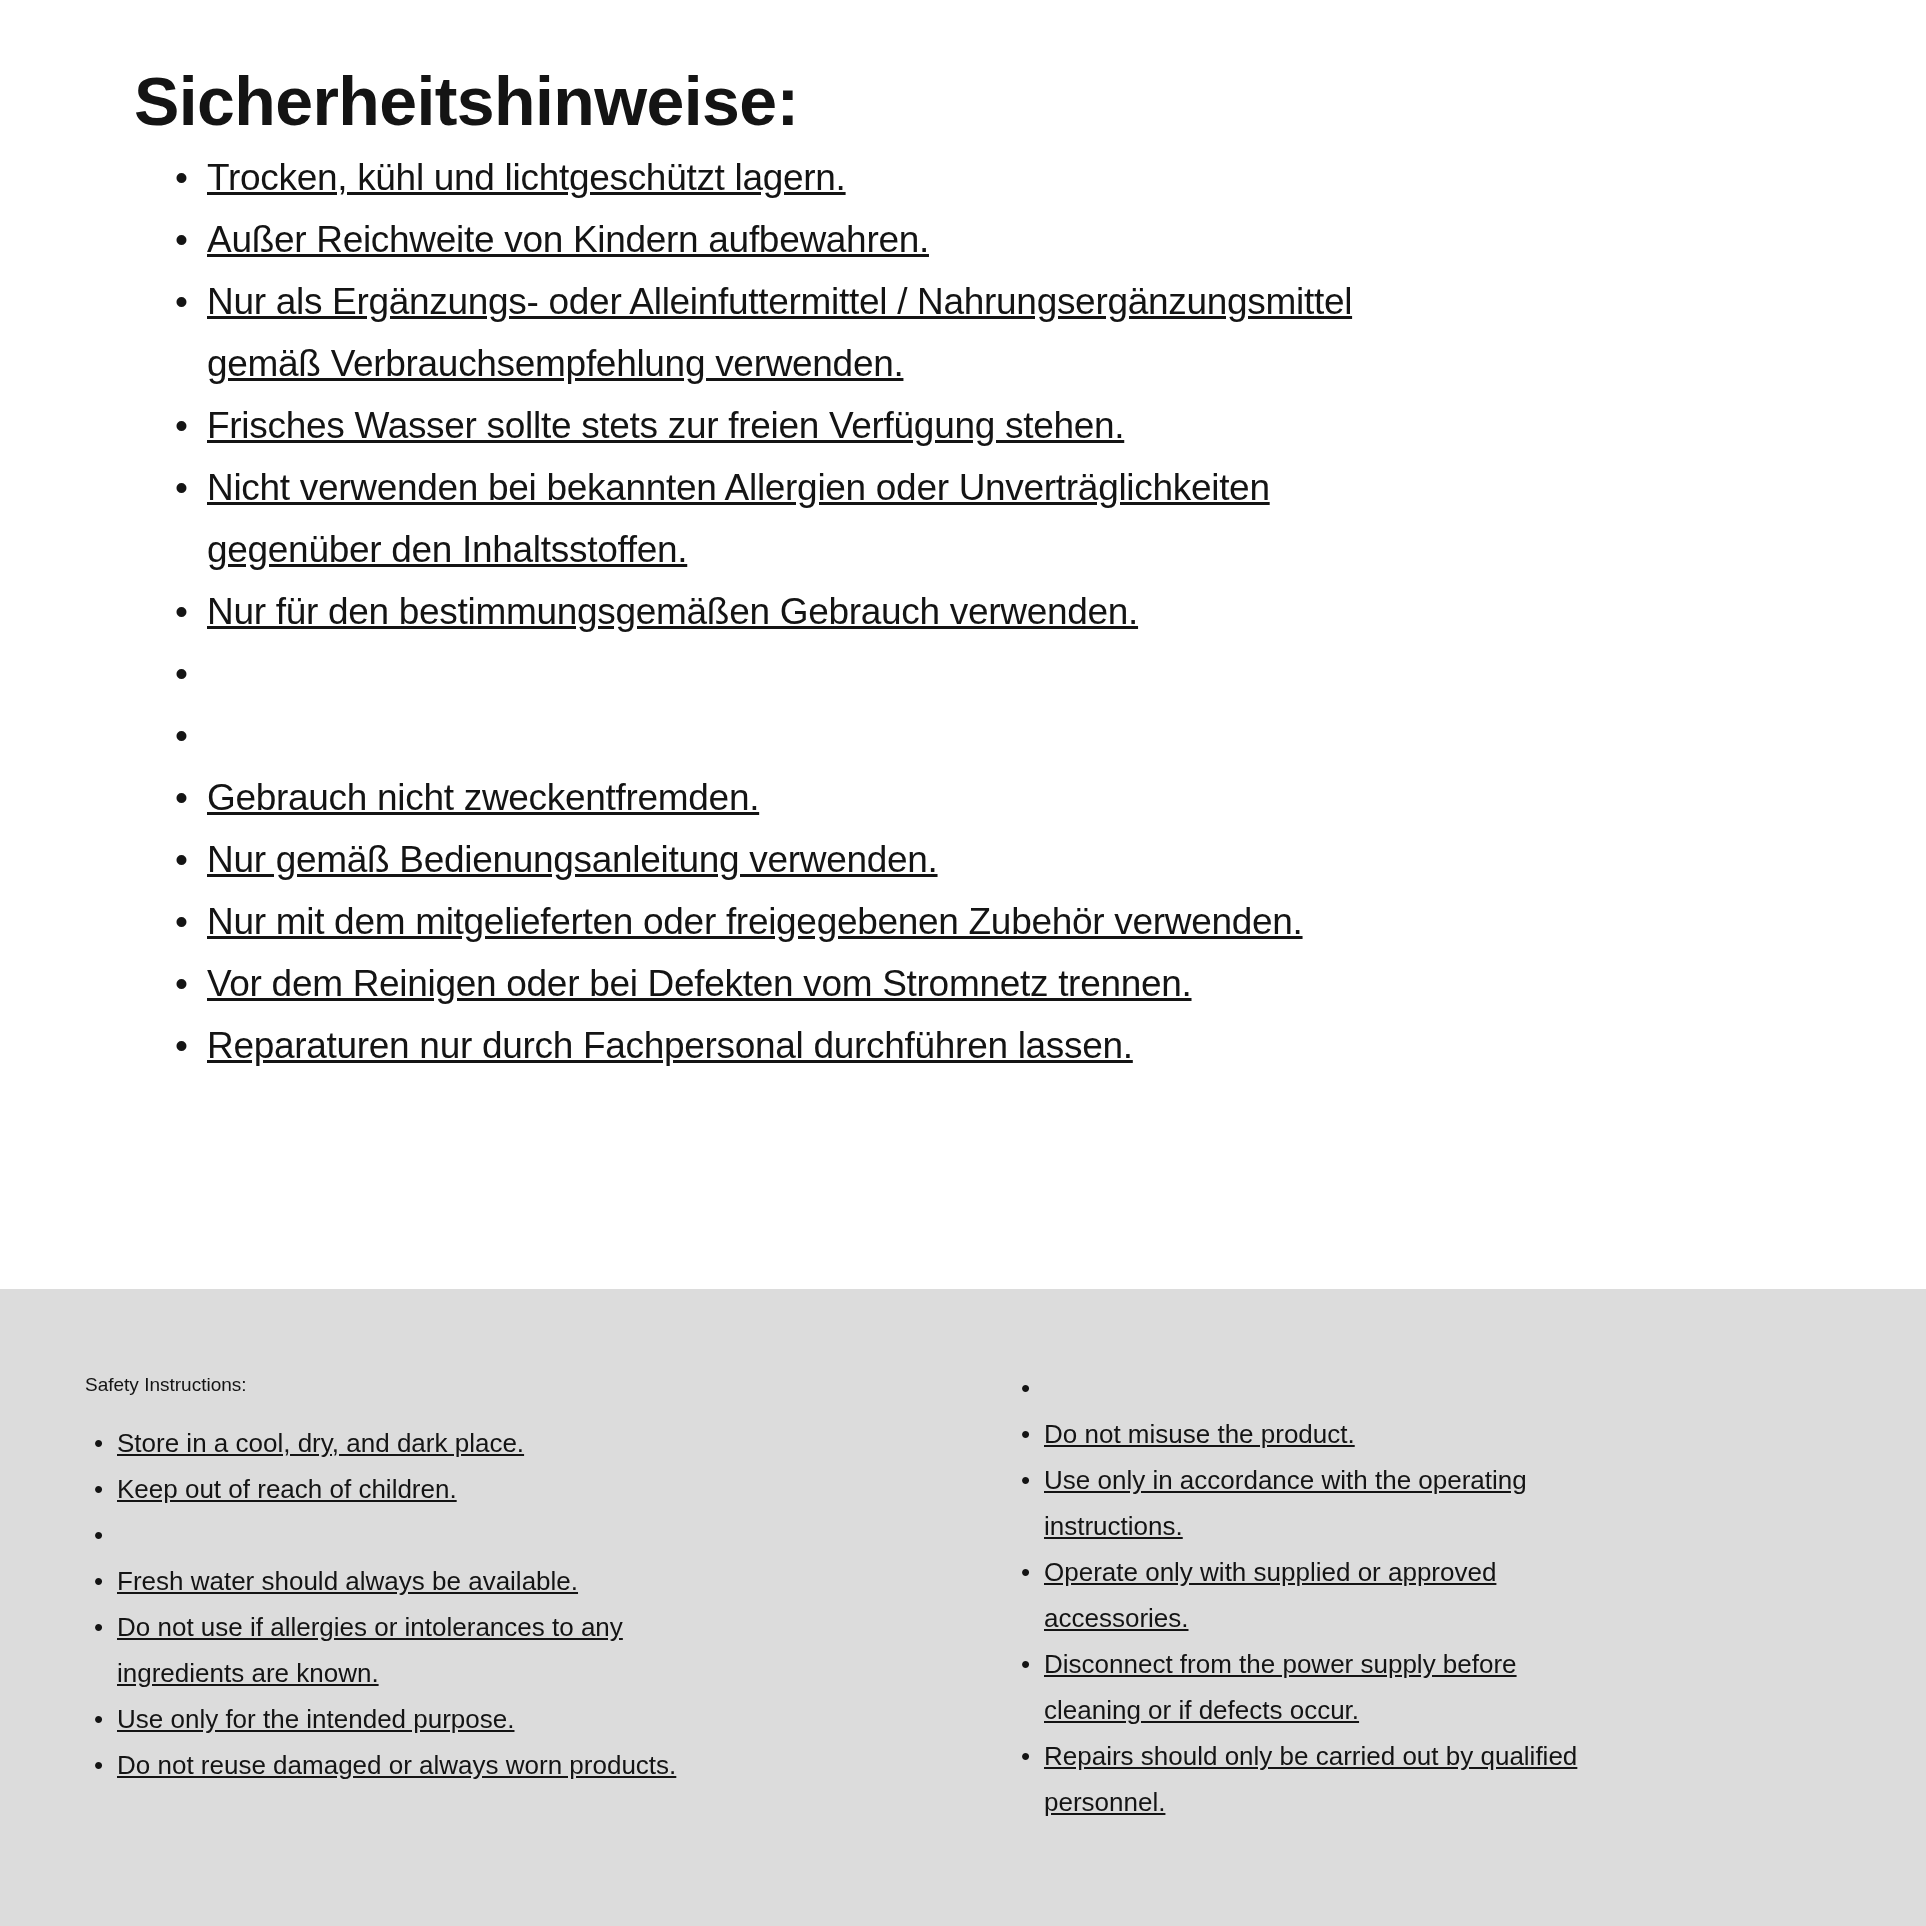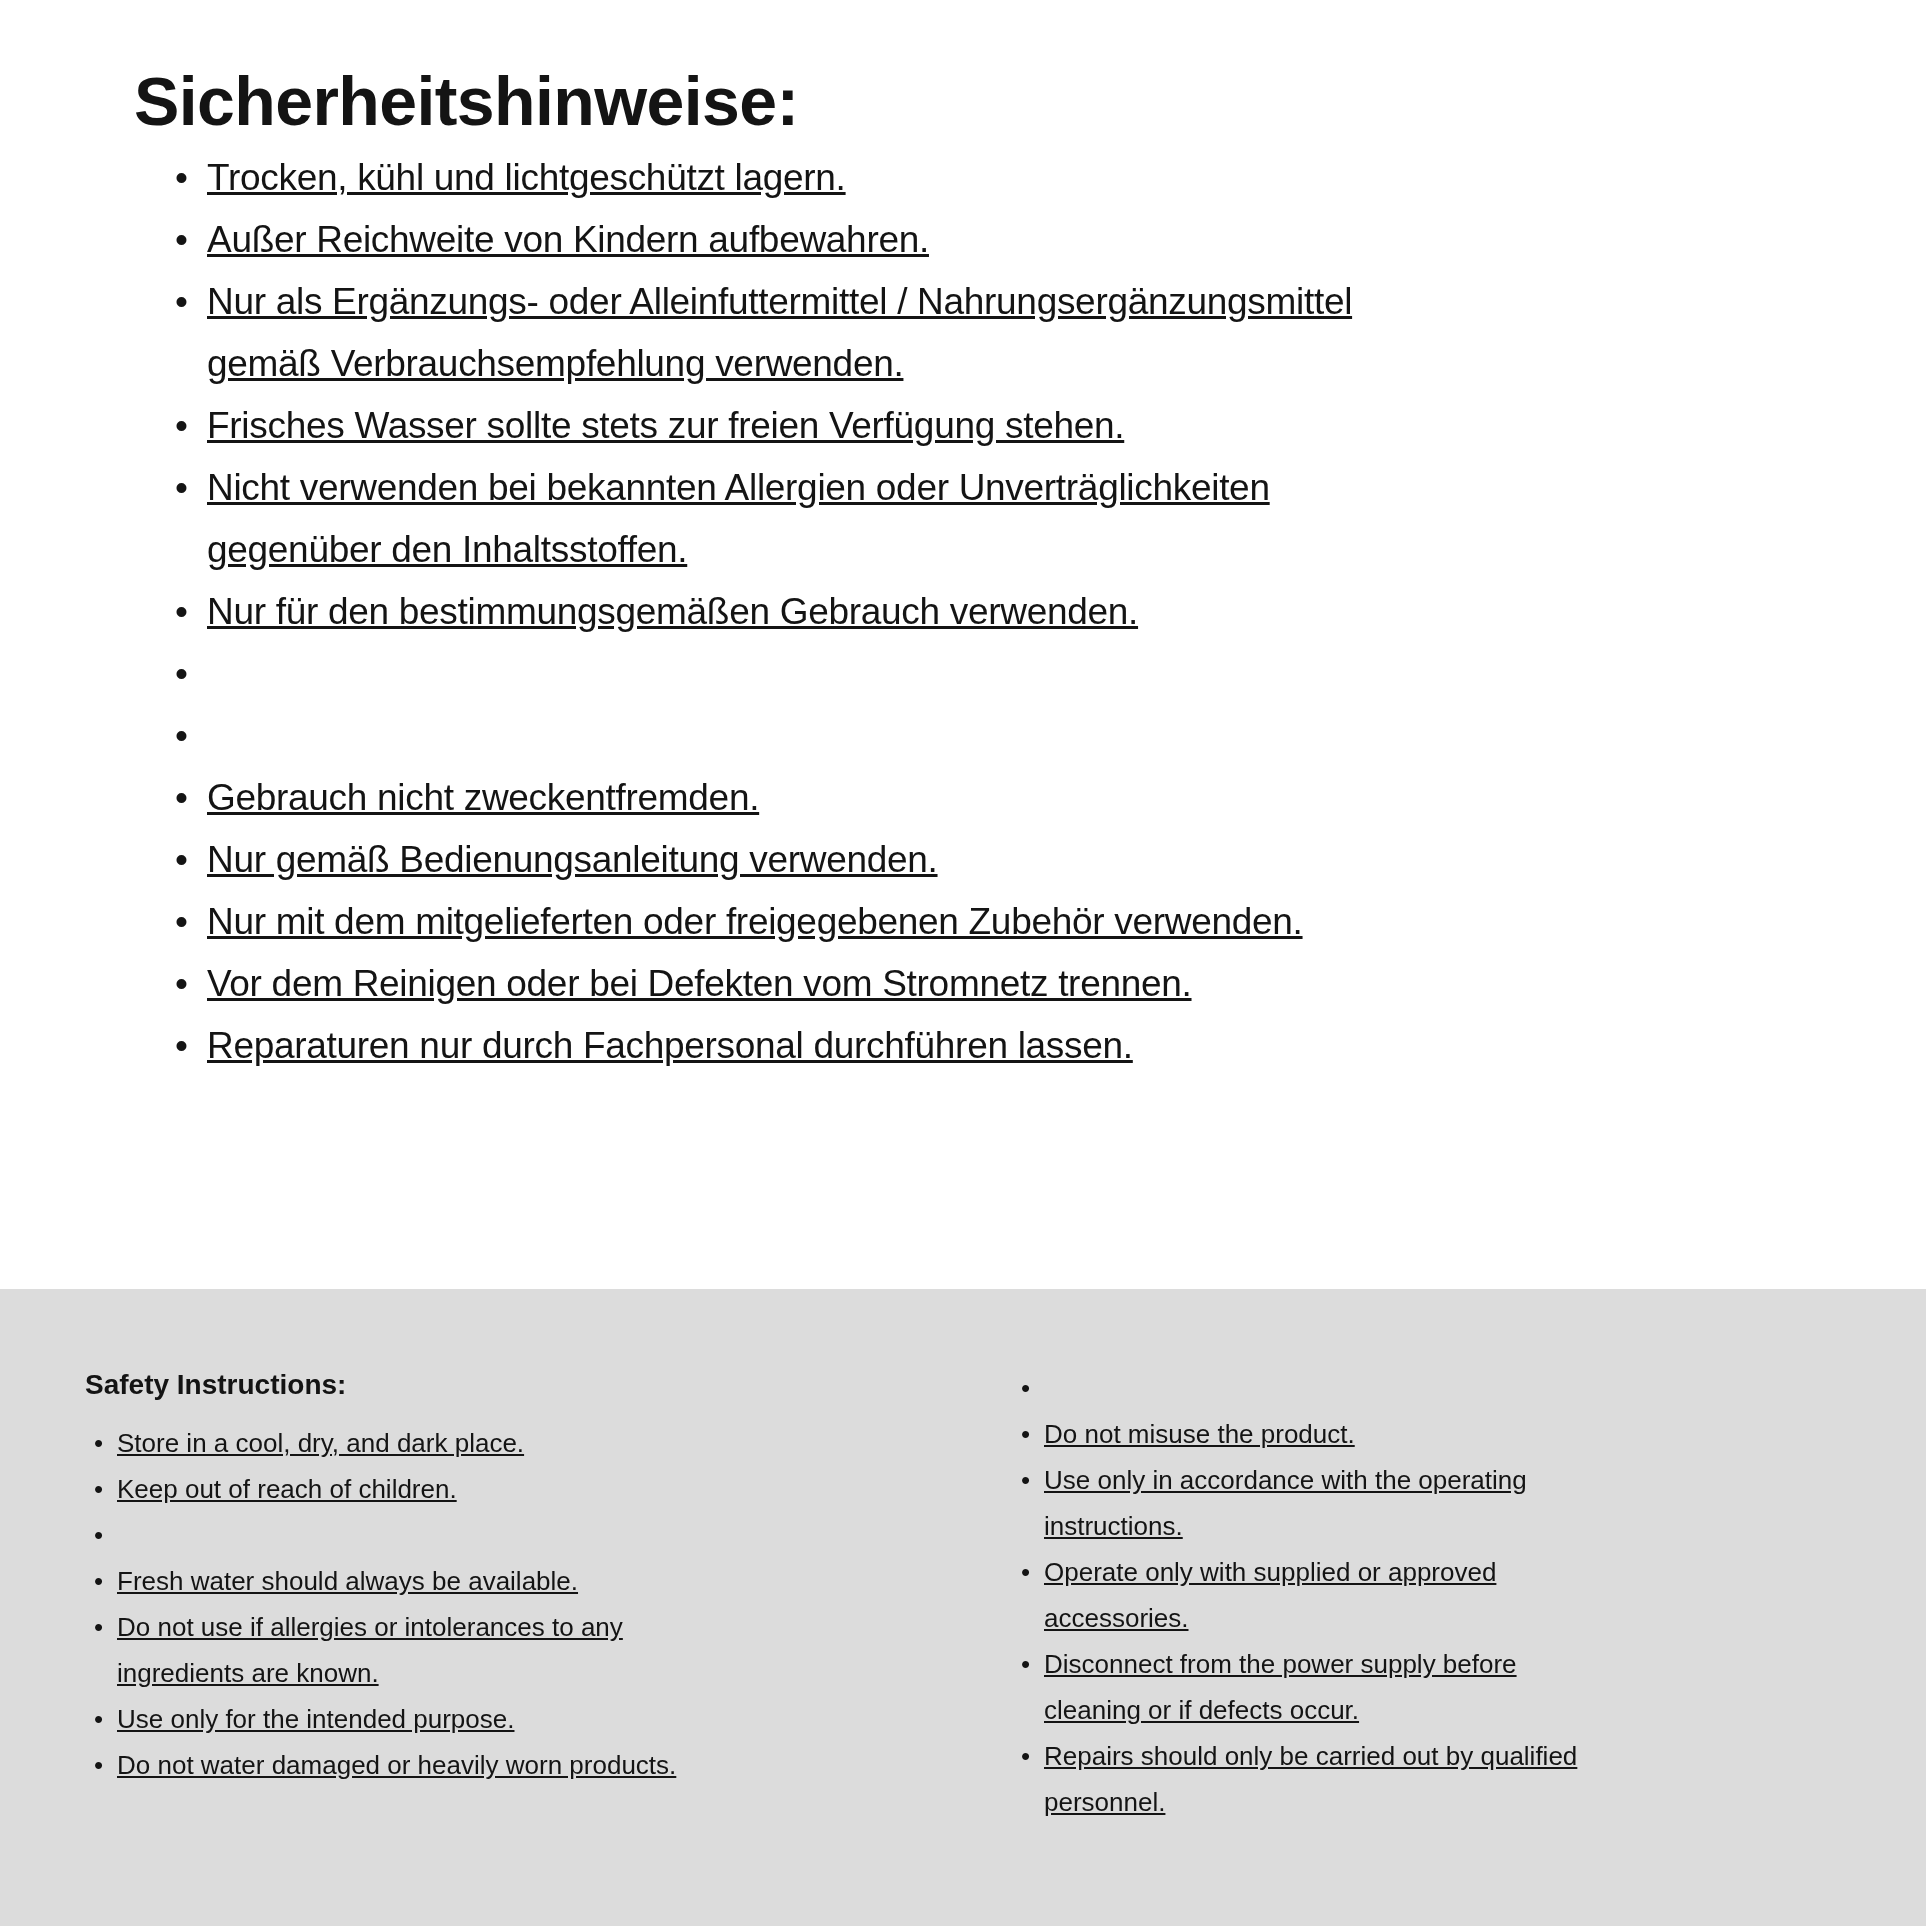--- a/index.html
+++ b/index.html
@@ -43,21 +43,21 @@
   .en-section {
     position: absolute; left: 0; top: 1289px;
     width: 1926px; height: 637px;
     background: var(--section-bg, #dcdcdc);
   }
   .en-col { position: absolute; }
   .en-col.left  { left: 85px;  top: 78px; width: 899px; }
   .en-col.right { left: 1021px; top: 76px; width: 854px; }
   .en-title {
     margin: 0 0 16.7px 0;
-    font-size: 28px; font-weight: bold;
+    font-size: 19px; font-weight: normal;
     line-height: 36px;
   }
   .en-list { margin: 0; padding: 0 0 0 9px; list-style: none; }
   .en-col.right .en-list { padding-left: 0; }
   .en-list li {
     display: flex;
     font-size: 26px;
     line-height: 46px;
   }
   .en-list .marker { flex: none; width: 23px; }
@@ -148,21 +148,21 @@
           <span class="marker">•</span>
           <span class="txt">Do not use if allergies or intolerances to any
 ingredients are known.</span>
         </li>
       <li>
           <span class="marker">•</span>
           <span class="txt">Use only for the intended purpose.</span>
         </li>
       <li>
           <span class="marker">•</span>
-          <span class="txt">Do not water damaged or heavily worn products.</span>
+          <span class="txt">Do not reuse damaged or always worn products.</span>
         </li>
     </ul>
   </div>
   <div class="en-col right">
     <ul class="en-list">
       <li>
           <span class="marker">•</span>
         </li>
       <li>
           <span class="marker">•</span>

